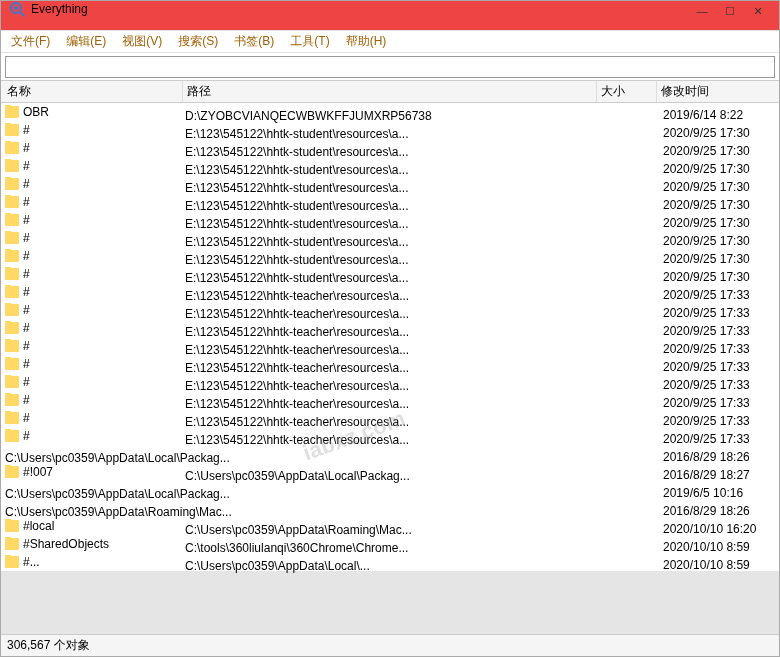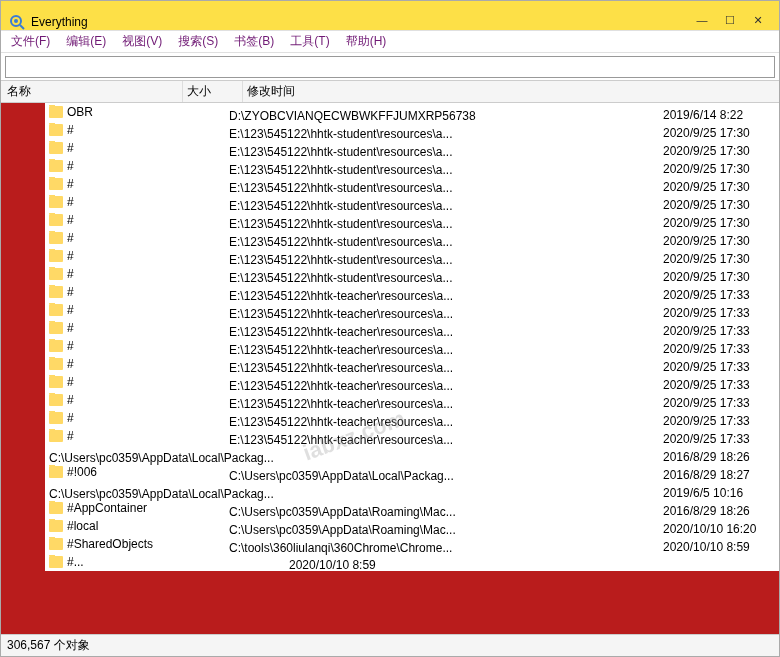--- a/index.html
+++ b/index.html
@@ -17,24 +17,24 @@
     }
     .window {
       width: 780px;
       height: 657px;
       background: #fff;
       border: 1px solid #aaa;
       display: flex;
       flex-direction: column;
     }
     .title-bar {
-      background: #fde047;
+      background: #ef4444;
       height: 30px;
       display: flex;
-      align-items: flex-end;
+      align-items: flex-start;
       padding: 0 8px;
       border-bottom: 1px solid #e0e0e0;
       justify-content: space-between;
       gap: 44px;
     }
     .title-bar-left {
       display: flex;
       align-items: center;
       gap: 6px;
     }
@@ -70,21 +70,21 @@
       background: #fff;
       display: flex;
       align-items: center;
       padding: 0 2px;
       border-bottom: 1px solid #e0e0e0;
     }
     .menu-item {
       padding: 2px 8px;
       font-size: 12px;
       cursor: pointer;
-      color: #701a75;
+      color: #a16207;
       height: 22px;
       display: flex;
       align-items: center;
     }
     .search-bar {
       height: 28px;
       padding: 2px 4px;
       border-bottom: 1px solid #ccc;
       background: #fff;
       display: flex;
@@ -143,22 +143,21 @@
       padding: 0 4px;
       font-size: 12px;
       height: 100%;
       display: flex;
       align-items: center;
       cursor: pointer;
     }
     .file-list {
       flex: 1;
       overflow-y: auto;
-      background: #b91c1c;
-      padding-left: 44px;
+      background: #e5e5e5;
     }
     .file-row {
       height: 18px;
       display: flex;
       align-items: center;
       border-bottom: none;
       cursor: default;
     }
     .file-row:nth-child(odd) {
       background: #fff;
@@ -274,20 +273,21 @@
     <div class="menu-item">工具(T)</div>
     <div class="menu-item">帮助(H)</div>
   </div>
 
   <div class="search-bar">
     <input class="search-input" type="text" style="">
   </div>
 
   <div class="column-header">
     <div class="col-name">名称</div>
+    <div class="col-path">路径</div>
     <div class="col-size">大小</div>
     <div class="col-date">修改时间</div>
   </div>
 
   <div class="list-container">
     <div class="file-list" id="file-list">
     <div class="file-row">
           <div class="cell-name">
             <div class="folder-icon"></div>
             <span>OBR</span>
@@ -459,36 +459,32 @@
           <div class="cell-date">2020/9/25 17:33</div>
         </div>
         <div class="file-row">
           <div class="cell-path">C:\Users\pc0359\AppData\Local\Packag...</div>
           <div class="cell-size"></div>
           <div class="cell-date">2016/8/29 18:26</div>
         </div>
         <div class="file-row">
           <div class="cell-name">
             <div class="folder-icon"></div>
-            <span>#!006</span>
+            <span>#!007</span>
           </div>
           <div class="cell-path">C:\Users\pc0359\AppData\Local\Packag...</div>
           <div class="cell-size"></div>
           <div class="cell-date">2016/8/29 18:27</div>
         </div>
         <div class="file-row">
           <div class="cell-path">C:\Users\pc0359\AppData\Local\Packag...</div>
           <div class="cell-size"></div>
           <div class="cell-date">2019/6/5 10:16</div>
         </div>
         <div class="file-row">
-          <div class="cell-name">
-            <div class="folder-icon"></div>
-            <span>#AppContainer</span>
-          </div>
           <div class="cell-path">C:\Users\pc0359\AppData\Roaming\Mac...</div>
           <div class="cell-size"></div>
           <div class="cell-date">2016/8/29 18:26</div>
         </div>
         <div class="file-row">
           <div class="cell-name">
             <div class="folder-icon"></div>
             <span>#local</span>
           </div>
           <div class="cell-path">C:\Users\pc0359\AppData\Roaming\Mac...</div>
@@ -502,20 +498,21 @@
           </div>
           <div class="cell-path">C:\tools\360liulanqi\360Chrome\Chrome...</div>
           <div class="cell-size"></div>
           <div class="cell-date">2020/10/10 8:59</div>
         </div>
         <div class="file-row">
           <div class="cell-name">
             <div class="folder-icon"></div>
             <span>#...</span>
           </div>
+          <div class="cell-path">C:\Users\pc0359\AppData\Local\...</div>
           <div class="cell-size"></div>
           <div class="cell-date">2020/10/10 8:59</div>
         </div>
       </div>
     <div class="watermark">iabxz.com</div>
   </div>
 
   <div class="status-bar">
     <span>306,567 个对象</span>
   </div>

